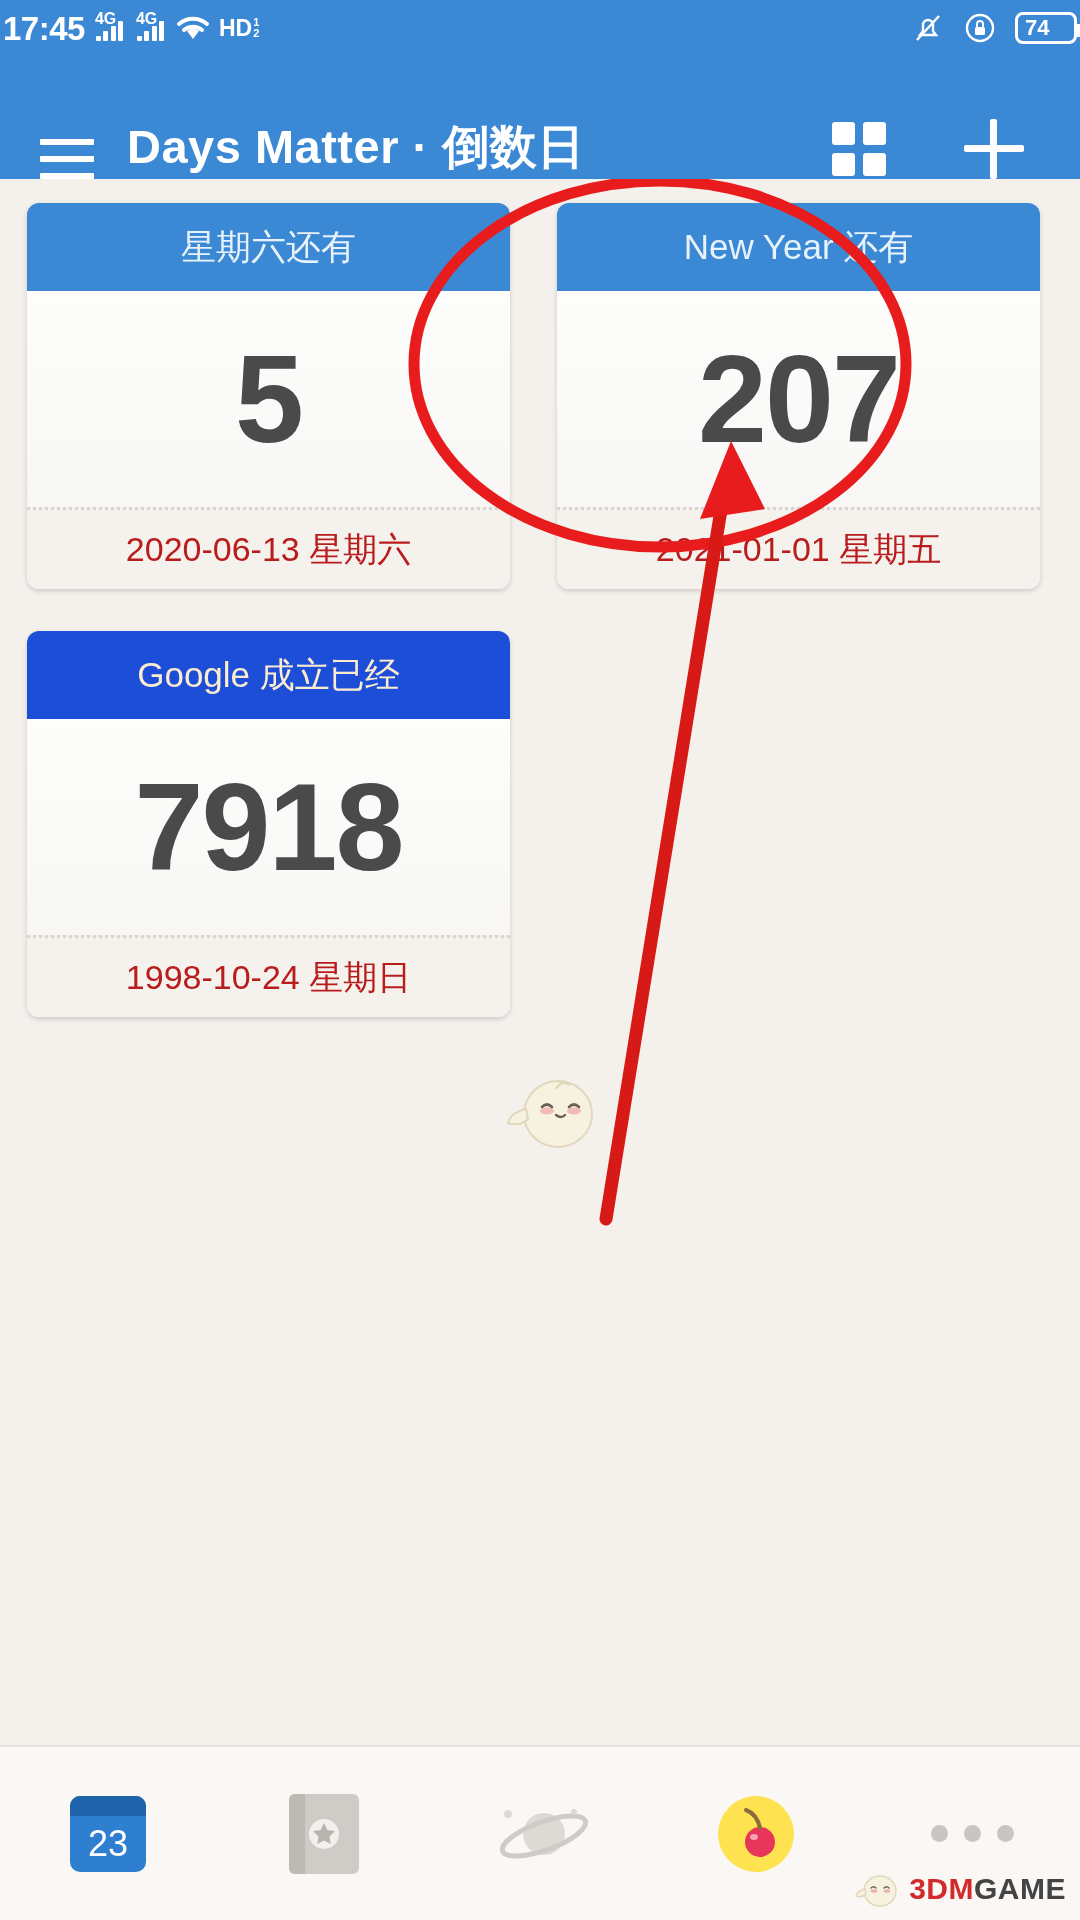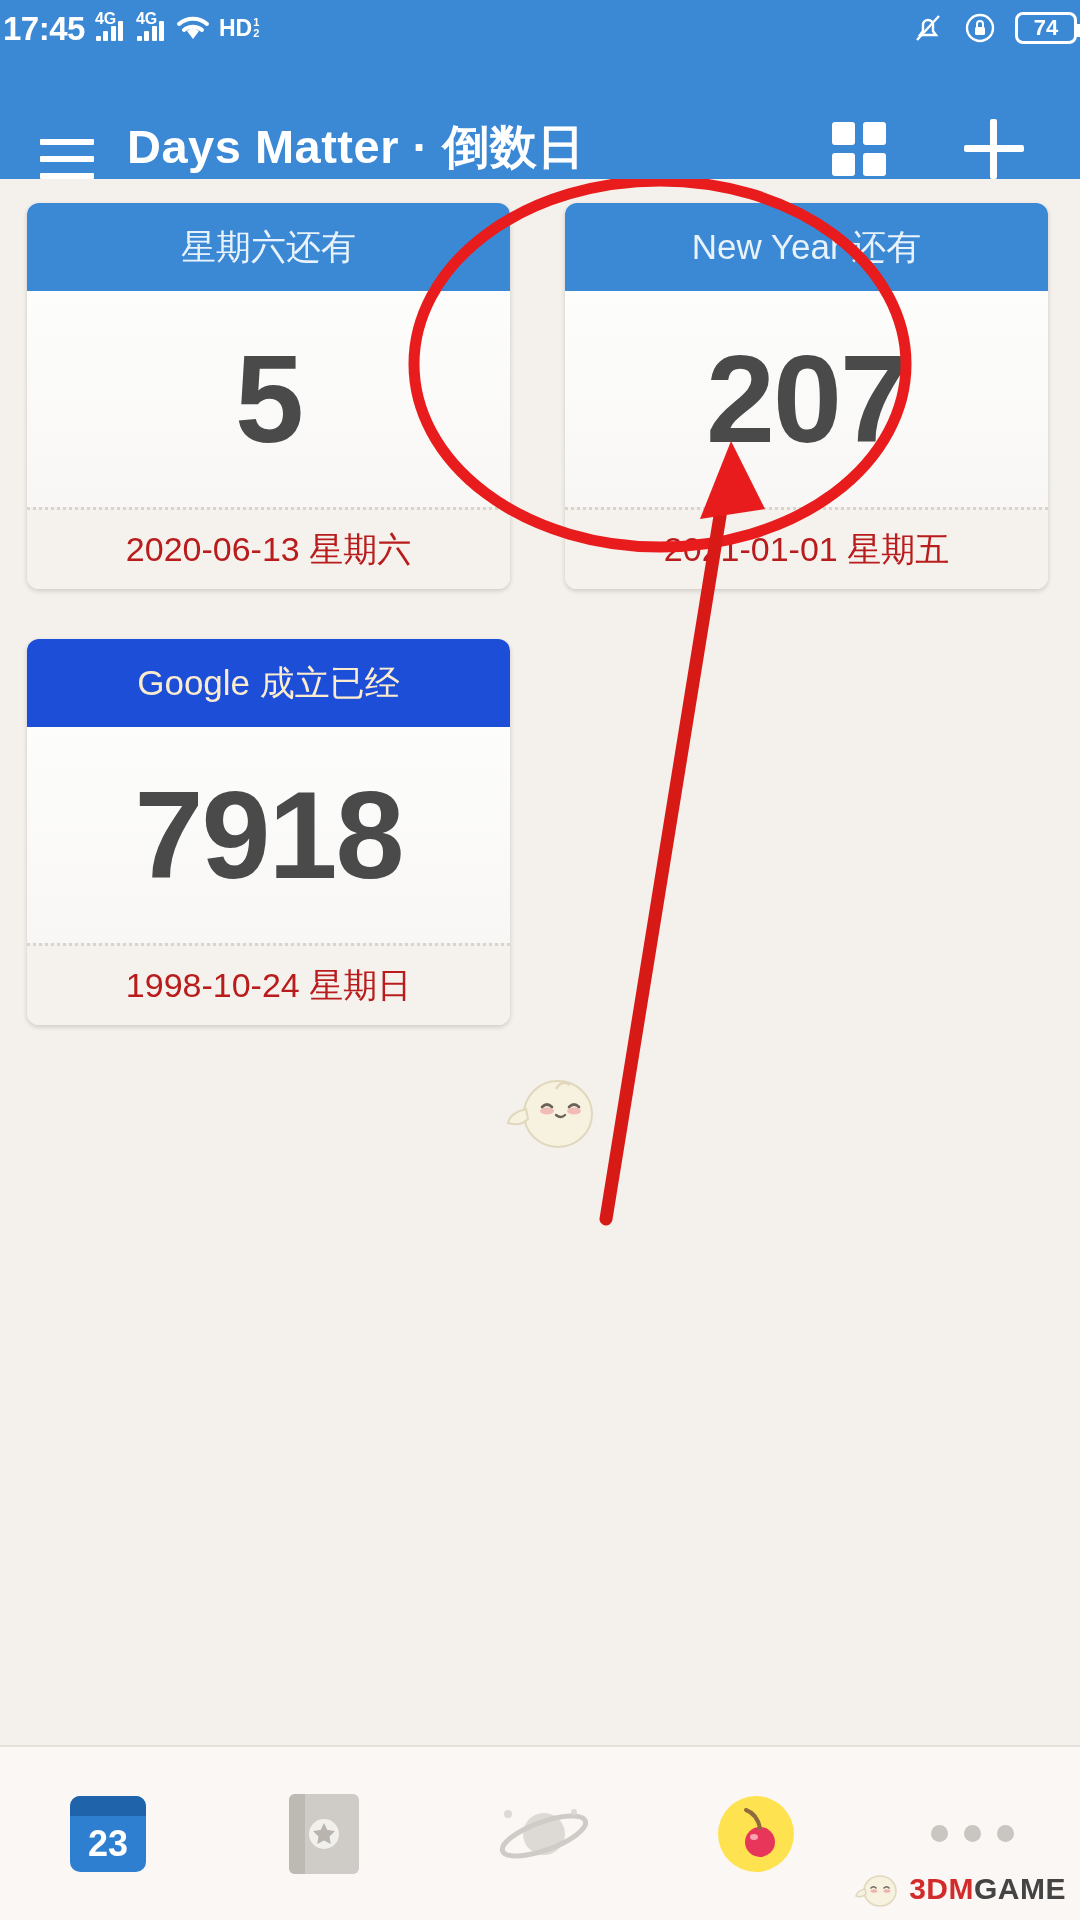--- a/index.html
+++ b/index.html
@@ -27,21 +27,21 @@
   .sig .bars i:nth-child(2){ height:10px; }
   .sig .bars i:nth-child(3){ height:15px; }
   .sig .bars i:nth-child(4){ height:20px; }
   .sig .g { position:absolute; top:-2px; left:1px; font-size:16px; font-weight:700; line-height:1; }
   .wifi { width:34px; height:28px; position:relative; }
   .hd { font-size:23px; font-weight:700; line-height:1; display:flex; align-items:center; }
   .hd sup { font-size:11px; line-height:1; display:inline-flex; flex-direction:column; margin-left:1px; }
   .bell, .lock { width:34px; height:34px; }
   .battery {
     min-width:62px; height:32px; border:3px solid #ffffff; border-radius:8px;
-    display:flex; align-items:center; justify-content:center;
+    display:flex; align-items:center; justify-content:flex-start;
     font-size:22px; font-weight:700; position:relative; padding:0 7px;
   }
   .battery:after {
     content:""; position:absolute; right:-8px; top:9px; width:5px; height:13px;
     background:#fff; border-radius:0 3px 3px 0;
   }
 
   
   .appbar {
     position:absolute; top:56px; left:0; width:1080px; height:123px;
@@ -56,21 +56,21 @@
   .appbar-actions { margin-left:auto; display:flex; align-items:center; gap:78px; padding-right:16px; }
   .grid-icon { width:54px; height:54px; display:grid; grid-template-columns:1fr 1fr; grid-template-rows:1fr 1fr; gap:8px; }
   .grid-icon i { display:block; background:#fff; border-radius:3px; }
   .plus-icon { width:60px; height:60px; position:relative; }
   .plus-icon:before, .plus-icon:after { content:""; position:absolute; background:#fff; border-radius:2px; }
   .plus-icon:before { left:0; top:26px; width:60px; height:7px; }
   .plus-icon:after { top:0; left:26px; width:7px; height:60px; }
 
   
   .content { position:absolute; top:179px; left:0; width:1080px; bottom:0; background:#f4f0ec; }
-  .cards { display:flex; flex-wrap:wrap; padding:24px 27px 0 27px; gap:8px;align-items:flex-end; }
+  .cards { display:flex; flex-wrap:wrap; padding:24px 27px 0 27px; gap:0;align-items:flex-end; }
   .card {
     width:483px; margin:0 0 42px 0; border-radius:12px;
     box-shadow:0 2px 5px rgba(0,0,0,0.16);
     overflow:hidden; background:#fbfaf9;
   }
   .card.right { margin-left:47px; }
   .card-head {
     height:88px; display:flex; align-items:center; justify-content:center;
     color:#eaf3fb; font-size:35px; white-space:nowrap;
   }
@@ -96,21 +96,21 @@
   
   .bottombar {
     position:absolute; left:0; bottom:0; width:1080px; height:175px;
     background:#faf7f4; border-top:2px solid #e6e1da;
     display:flex; align-items:center; justify-content:space-around;
   }
   .nav-item { width:150px; height:110px; display:flex; align-items:center; justify-content:center; }
   .cal-icon { width:76px; height:76px; border-radius:10px; background:#2f7fd1; position:relative; overflow:hidden;
               display:flex; align-items:flex-end; justify-content:center; }
   .cal-icon .top { position:absolute; top:0; left:0; right:0; height:20px; background:#1f63ab; }
-  .cal-icon .num { color:#fff; font-size:36px; font-weight:700; line-height:1; padding-bottom:10px; }
+  .cal-icon .num { color:#fff; font-size:36px; font-weight:400; line-height:1; padding-bottom:10px; }
   .book-icon { width:70px; height:80px; background:#cfcbc6; border-radius:6px; position:relative;
                display:flex; align-items:center; justify-content:center; }
   .book-icon .spine { position:absolute; left:0; top:0; bottom:0; width:16px; background:#bdb9b3; border-radius:6px 0 0 6px; }
   .planet-icon { width:96px; height:72px; position:relative; }
   .cherry-icon { width:76px; height:76px; border-radius:50%; background:#ffe24f; position:relative; }
   .dots-icon { display:flex; gap:16px; align-items:center; }
   .dots-icon i { width:17px; height:17px; border-radius:50%; background:#c9c5c0; display:block; }
 
   .watermark {
     position:absolute; right:14px; bottom:10px; display:flex; align-items:center; gap:8px;

